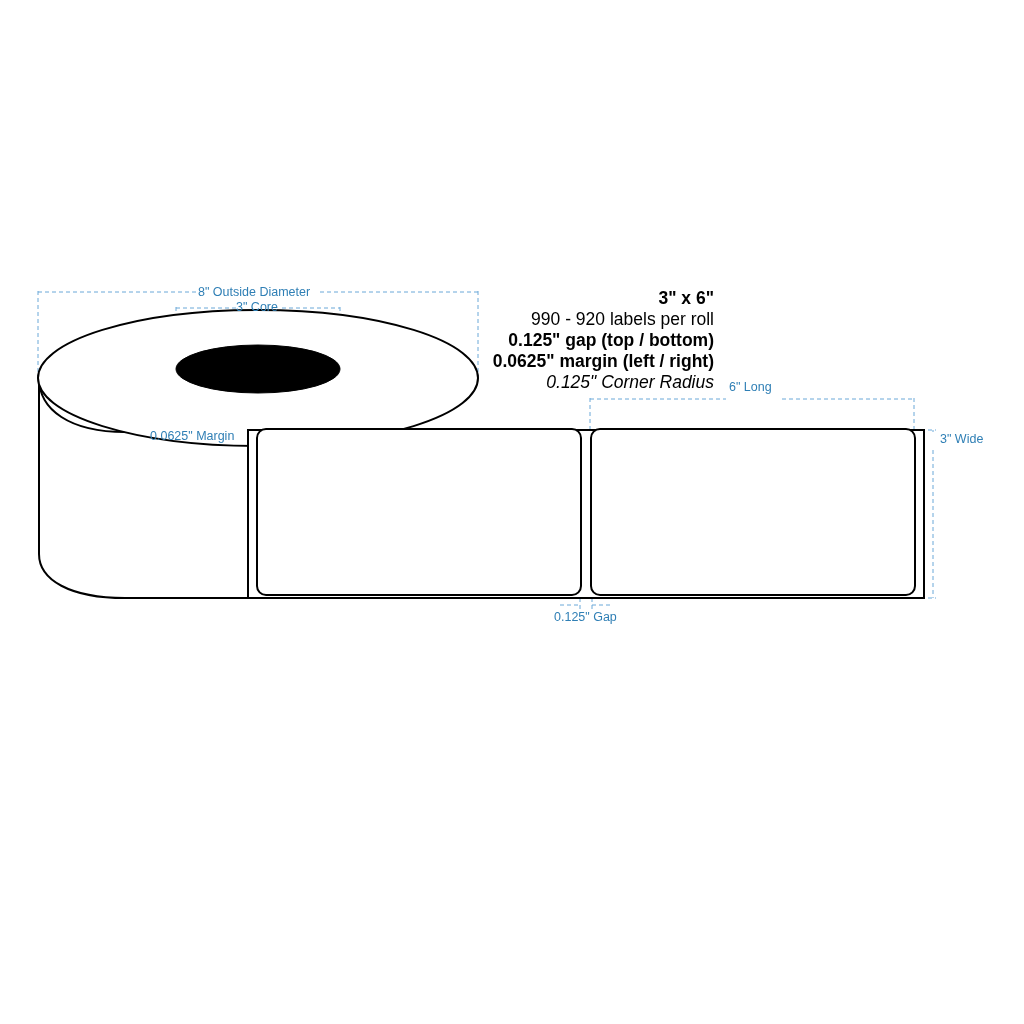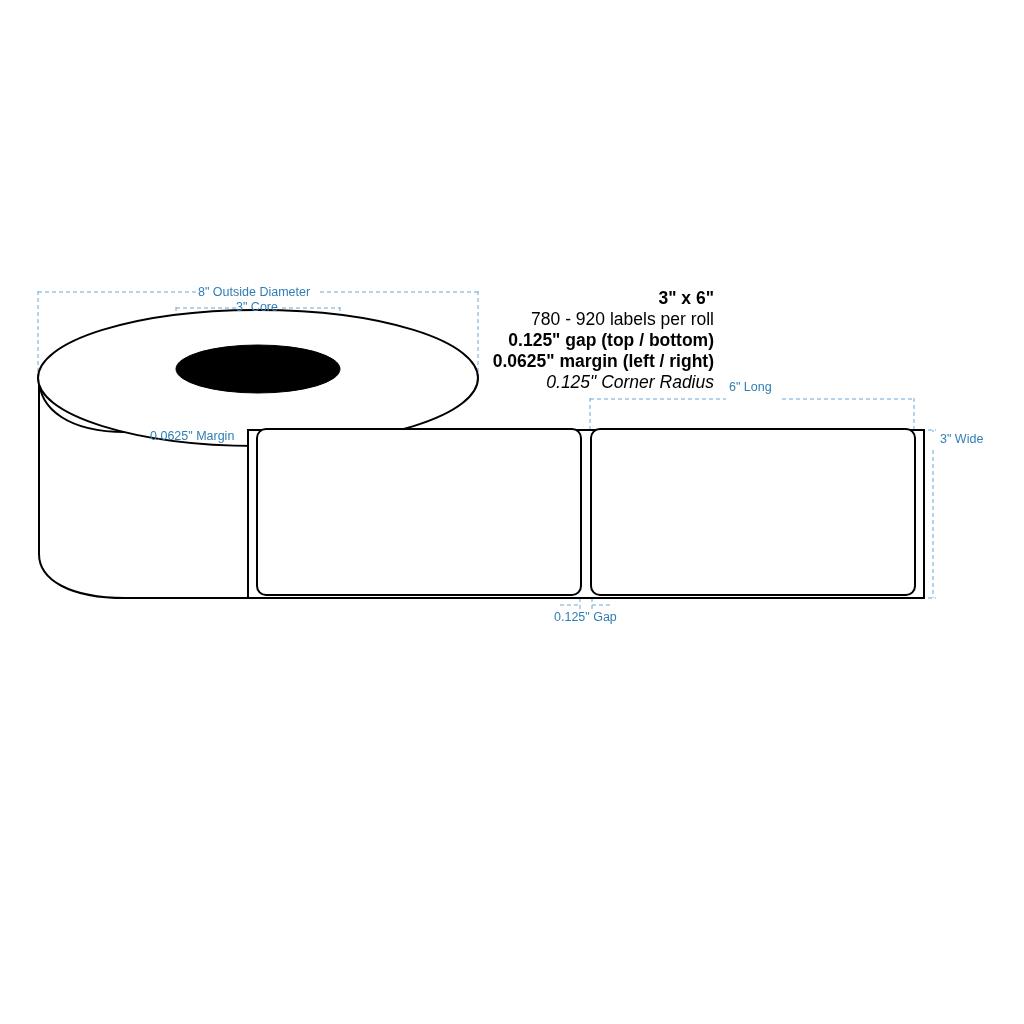--- a/index.html
+++ b/index.html
@@ -122,21 +122,21 @@
     <g fill="#ffffff" stroke="#000000" stroke-width="2">
       <rect x="257" y="429" width="324" height="166" rx="9" ry="9"></rect>
     </g>
     <g fill="#ffffff" stroke="#000000" stroke-width="2">
       <rect x="591" y="429" width="324" height="166" rx="9" ry="9"></rect>
     </g>
   </svg>
 
   <div class="spec-block">
     <span class="spec spec-line spec-bold">3" x 6"</span>
-    <span class="spec spec-line">780 - 920 labels per roll</span>
+    <span class="spec spec-line">990 - 920 labels per roll</span>
     <span class="spec spec-line spec-bold">0.125" gap (top / bottom)</span>
     <span class="spec spec-line spec-bold">0.0625" margin (left / right)</span>
     <span class="spec spec-line spec-italic">0.125" Corner Radius</span>
   </div>
 
   <div class="lbl dim-label" style="left:198px; top:285px;">8" Outside Diameter</div>
 
   <div class="lbl dim-label" style="left:236px; top:300px;">3" Core</div>
 
   <div class="lbl dim-label" style="left:150px; top:429px;">0.0625" Margin</div>

